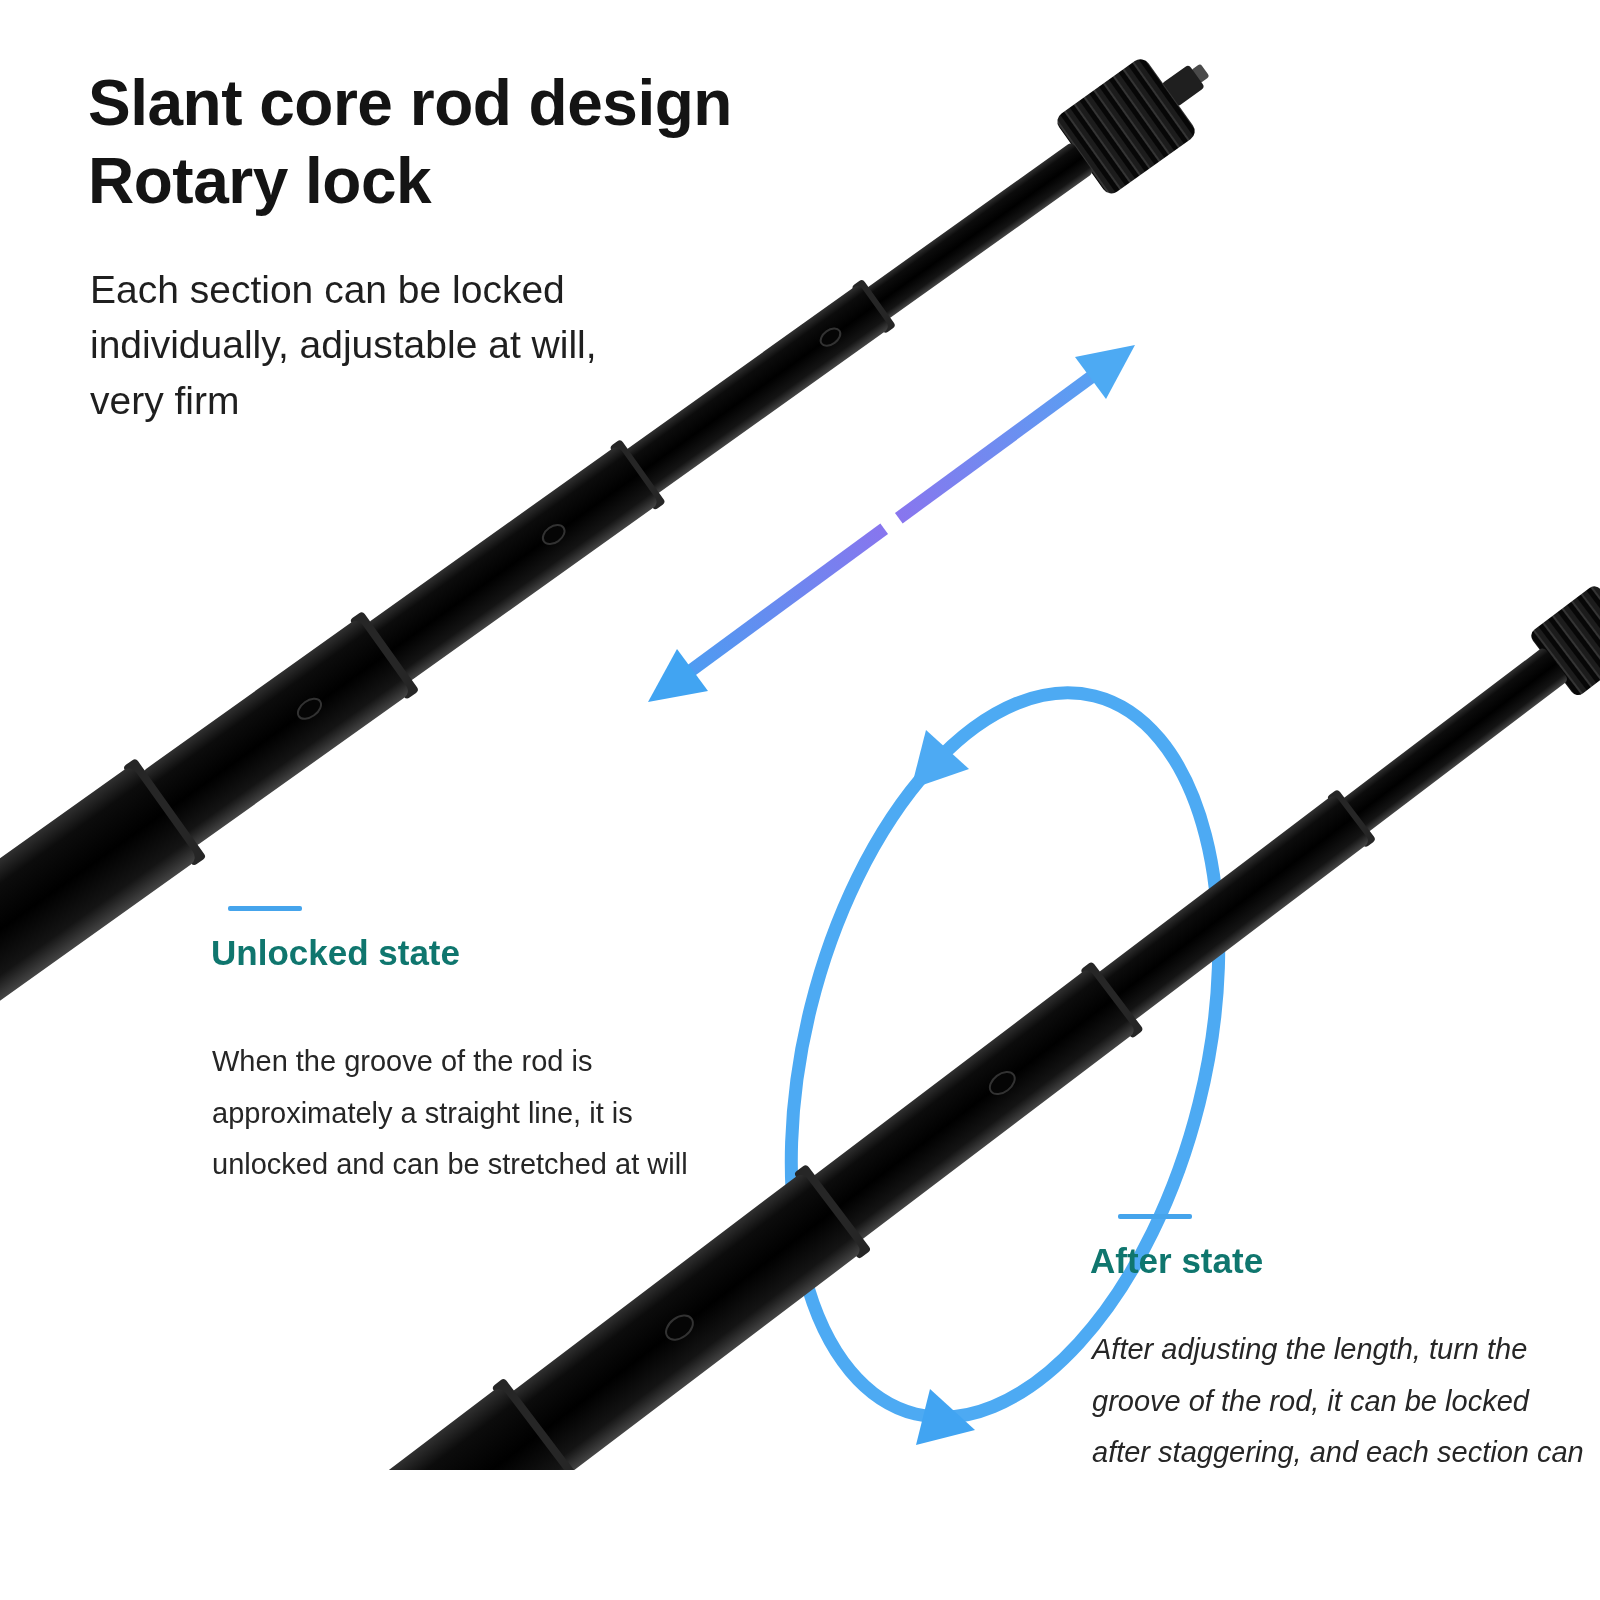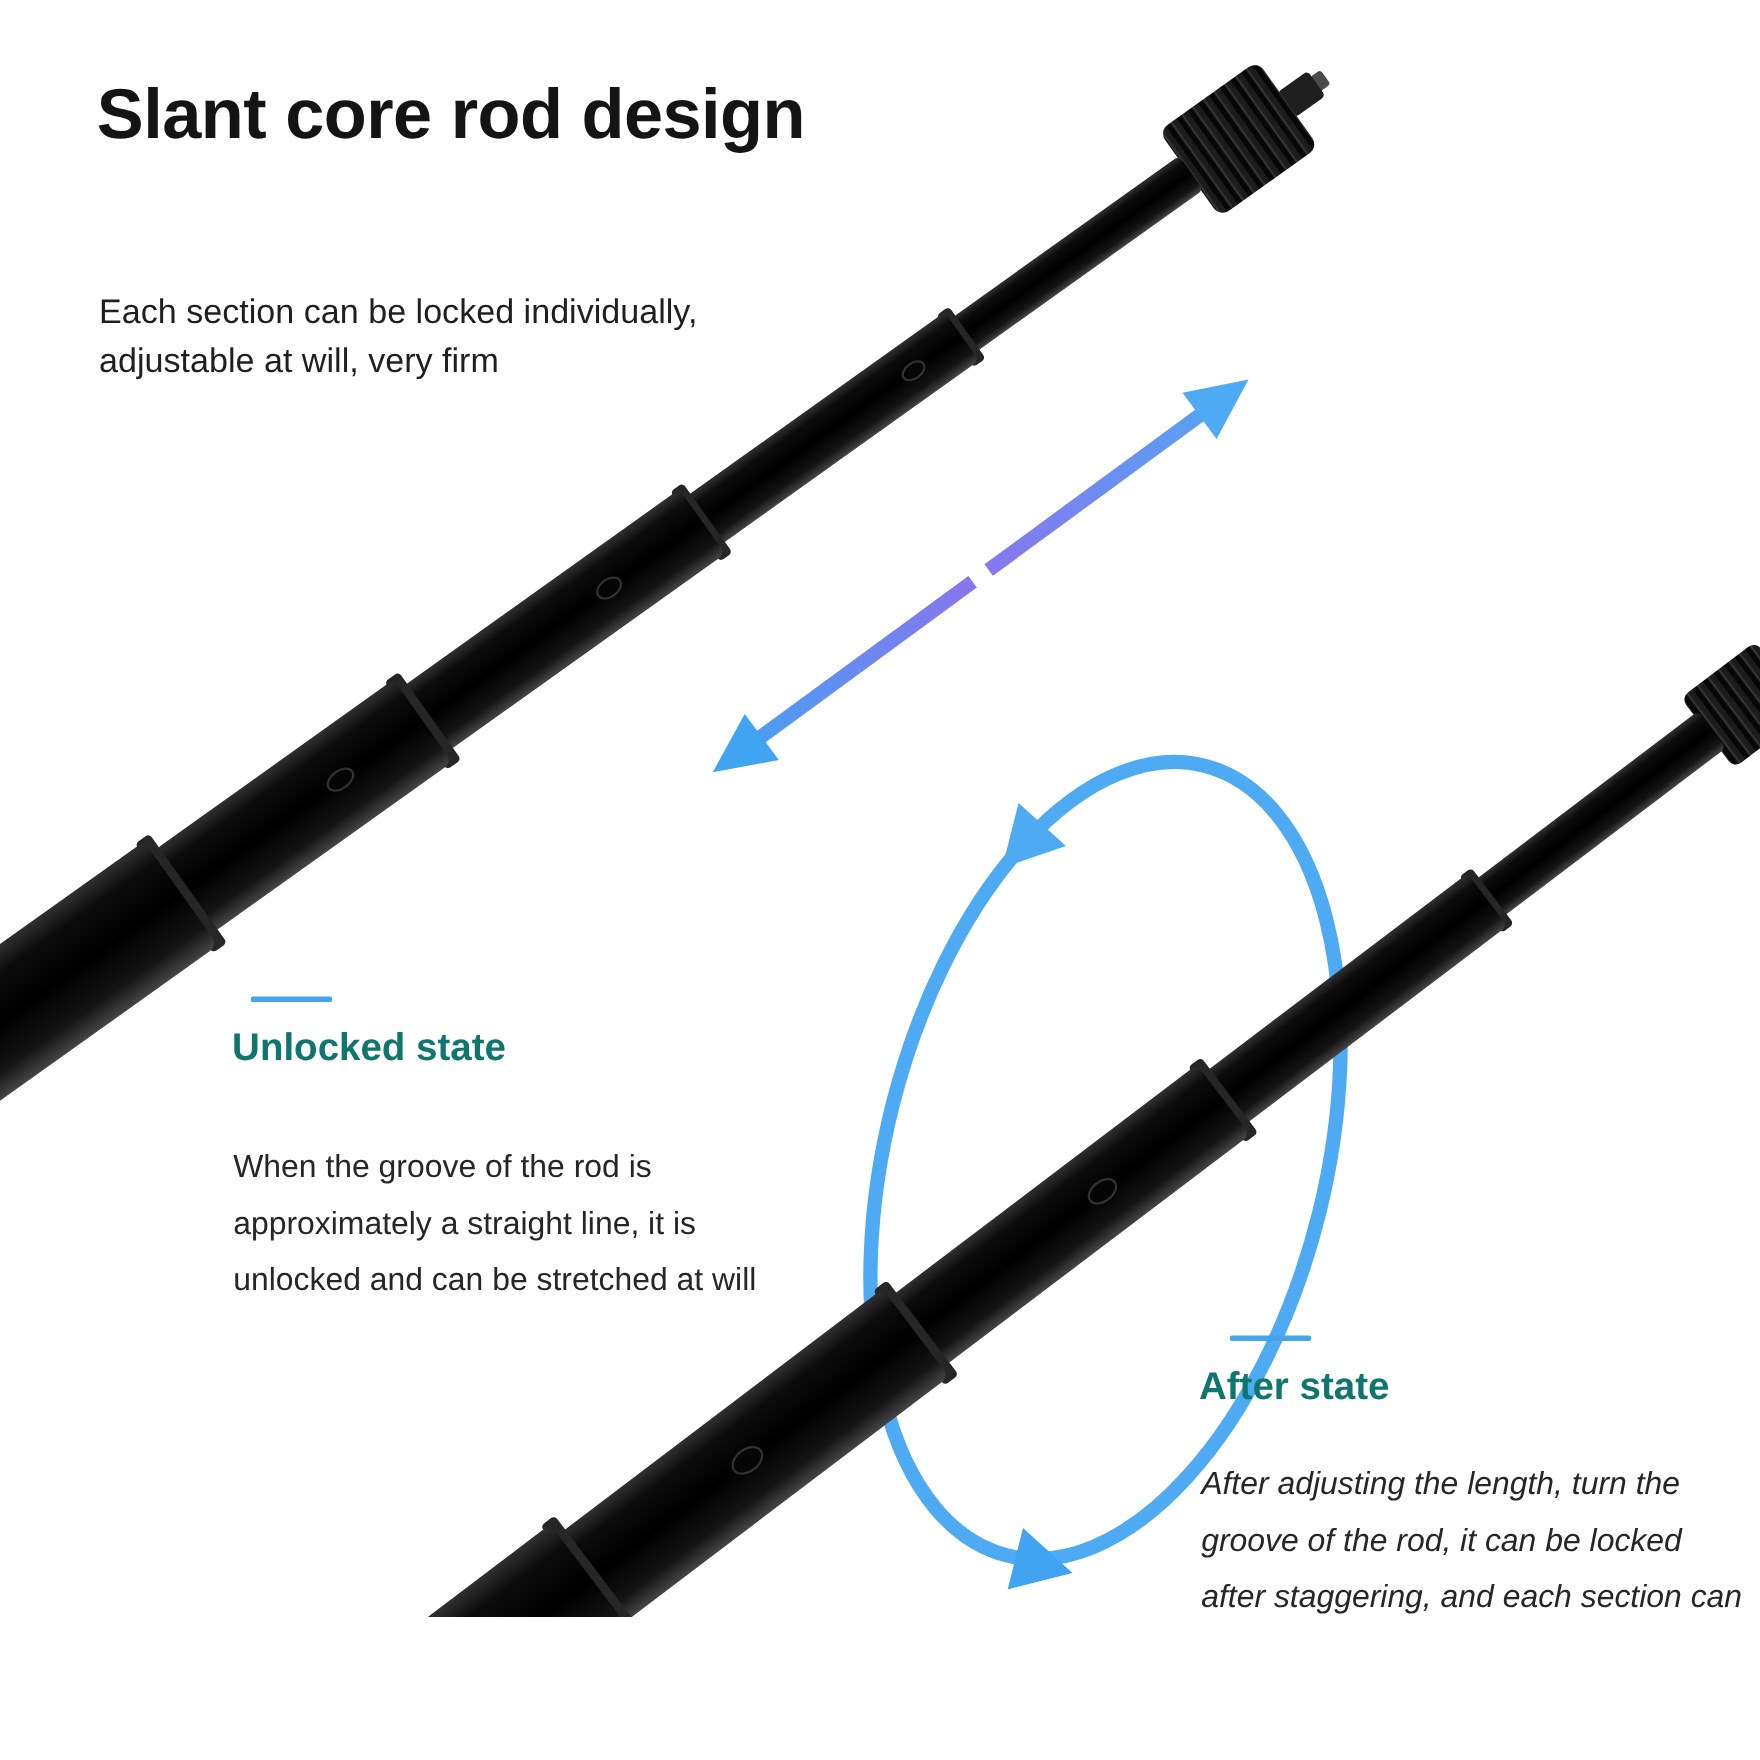--- a/index.html
+++ b/index.html
@@ -14,21 +14,21 @@
   .art { position: absolute; left: 0; top: 0; }
   .overlay { position: absolute; z-index: 5; }
 
   .title {
     left: 88px; top: 64px;
     font-size: 64px; font-weight: 700; line-height: 1.22;
     color: #141414; letter-spacing: -0.5px;
   }
   .intro {
     left: 90px; top: 262px; width: 575px;
-    font-size: 31px; line-height: 1.42; color: #1f1f1f;
+    font-size: 39px; line-height: 1.42; color: #1f1f1f;
   }
   .state-line {
     width: 74px; height: 5px; background: #45a4ec; border-radius: 2px;
   }
   .state-heading {
     font-size: 35px; font-weight: 700; color: #0f766e; line-height: 1.1;
   }
   .state-body {
     font-size: 29px; line-height: 1.78; color: #262626;
   }
@@ -116,20 +116,21 @@
     <g>
       <line x1="1094.7" y1="374.6" x2="898.8" y2="518.2" stroke="url(#extGrad)" stroke-width="13"></line>
       <line x1="884.2" y1="528.8" x2="688.3" y2="672.4" stroke="url(#extGrad)" stroke-width="13"></line>
       <polygon points="1135,345 1075,357 1106,399" fill="#4daaf3"></polygon>
       <polygon points="648,702 677,649 708,691" fill="#41a4f2"></polygon>
     </g>
   </svg>
 
   <div class="overlay title">
     <div>Slant core rod design</div>
+    <div>Rotary lock</div>
   </div>
 
   <div class="overlay intro">Each section can be locked individually, adjustable at will, very firm</div>
 
   <div class="overlay state-line" id="unlocked-line"></div>
   <div class="overlay state-heading" id="unlocked-head">Unlocked state</div>
   <div class="overlay state-body" id="unlocked-body">When the groove of the rod is approximately a straight line, it is unlocked and can be stretched at will</div>
 
   <div class="overlay state-line" id="locked-line"></div>
   <div class="overlay state-heading" id="locked-head">After state</div>

